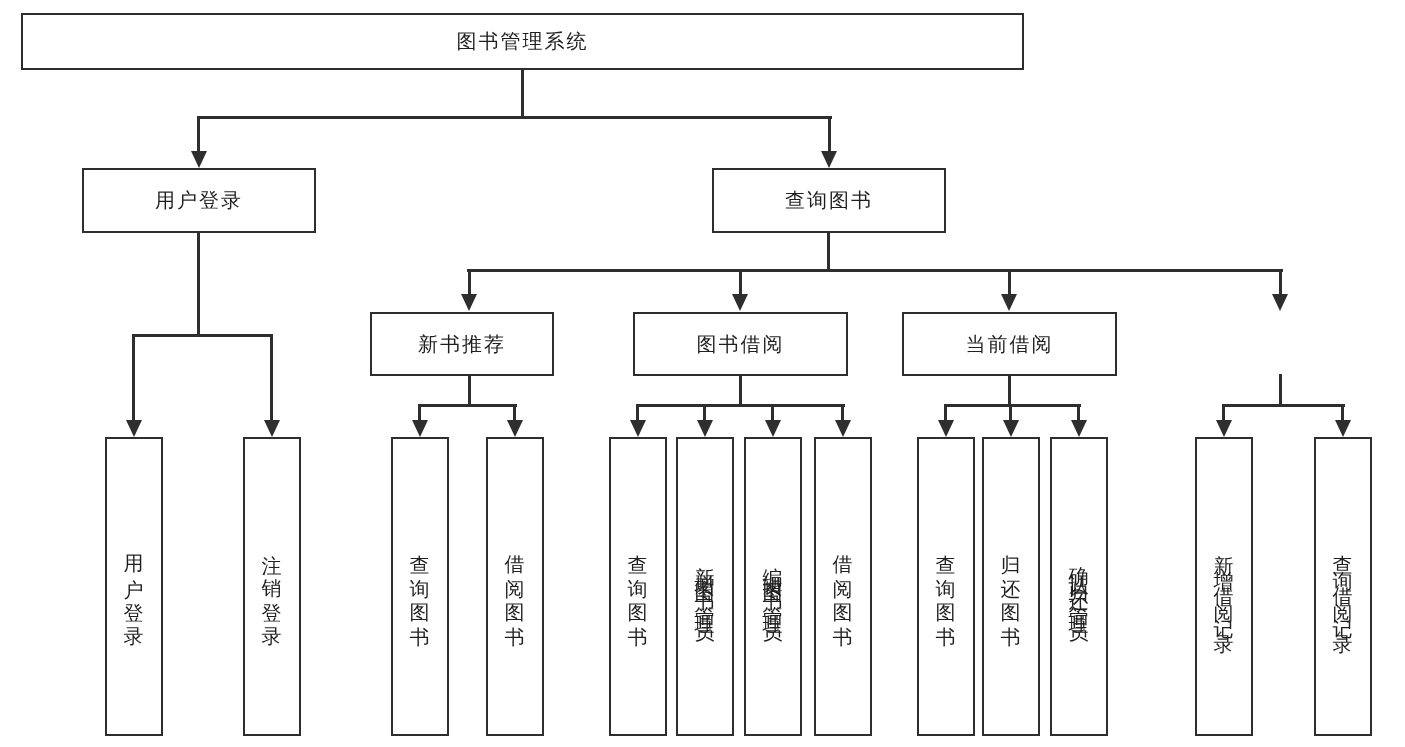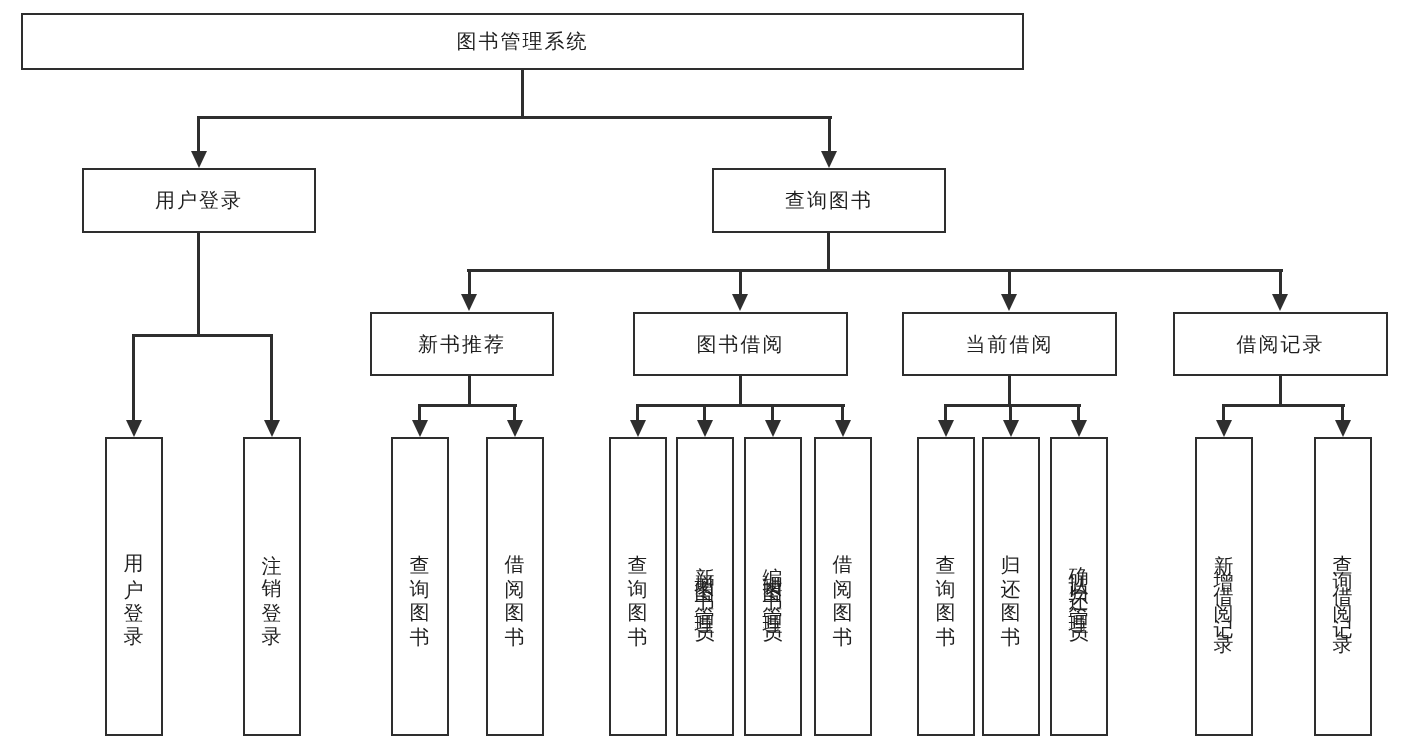--- a/index.html
+++ b/index.html
@@ -115,23 +115,20 @@
 
   <div class="box" style="left:362px; top:312px; width:184px; height:64px;margin-left:8px;">
     <span class="lbl">新书推荐</span>
   </div>
   <div class="box" style="left:902px; top:312px; width:215px; height:64px;">
     <span class="lbl">当前借阅</span>
   </div>
   <div class="box" style="left:633px; top:312px; width:215px; height:64px;">
     <span class="lbl">图书借阅</span>
   </div>
-  <div class="box" style="left:1173px; top:312px; width:215px; height:64px;">
-    <span class="lbl">借阅记录</span>
-  </div>
 
   <div class="line" style="left:468px; top:374px; width:3px; height:33px;"></div>
   <div class="line" style="left:418px; top:404px; width:99px; height:3px;"></div>
   <div class="line" style="left:418px; top:404px; width:3px; height:20px;"></div>
   <div class="arrow" style="left:412px; top:420px;"></div>
   <div class="line" style="left:513px; top:404px; width:3px; height:20px;"></div>
   <div class="arrow" style="left:507px; top:420px;"></div>
 
   <div class="line" style="left:739px; top:374px; width:3px; height:33px;"></div>
   <div class="line" style="left:636px; top:404px; width:209px; height:3px;"></div>

